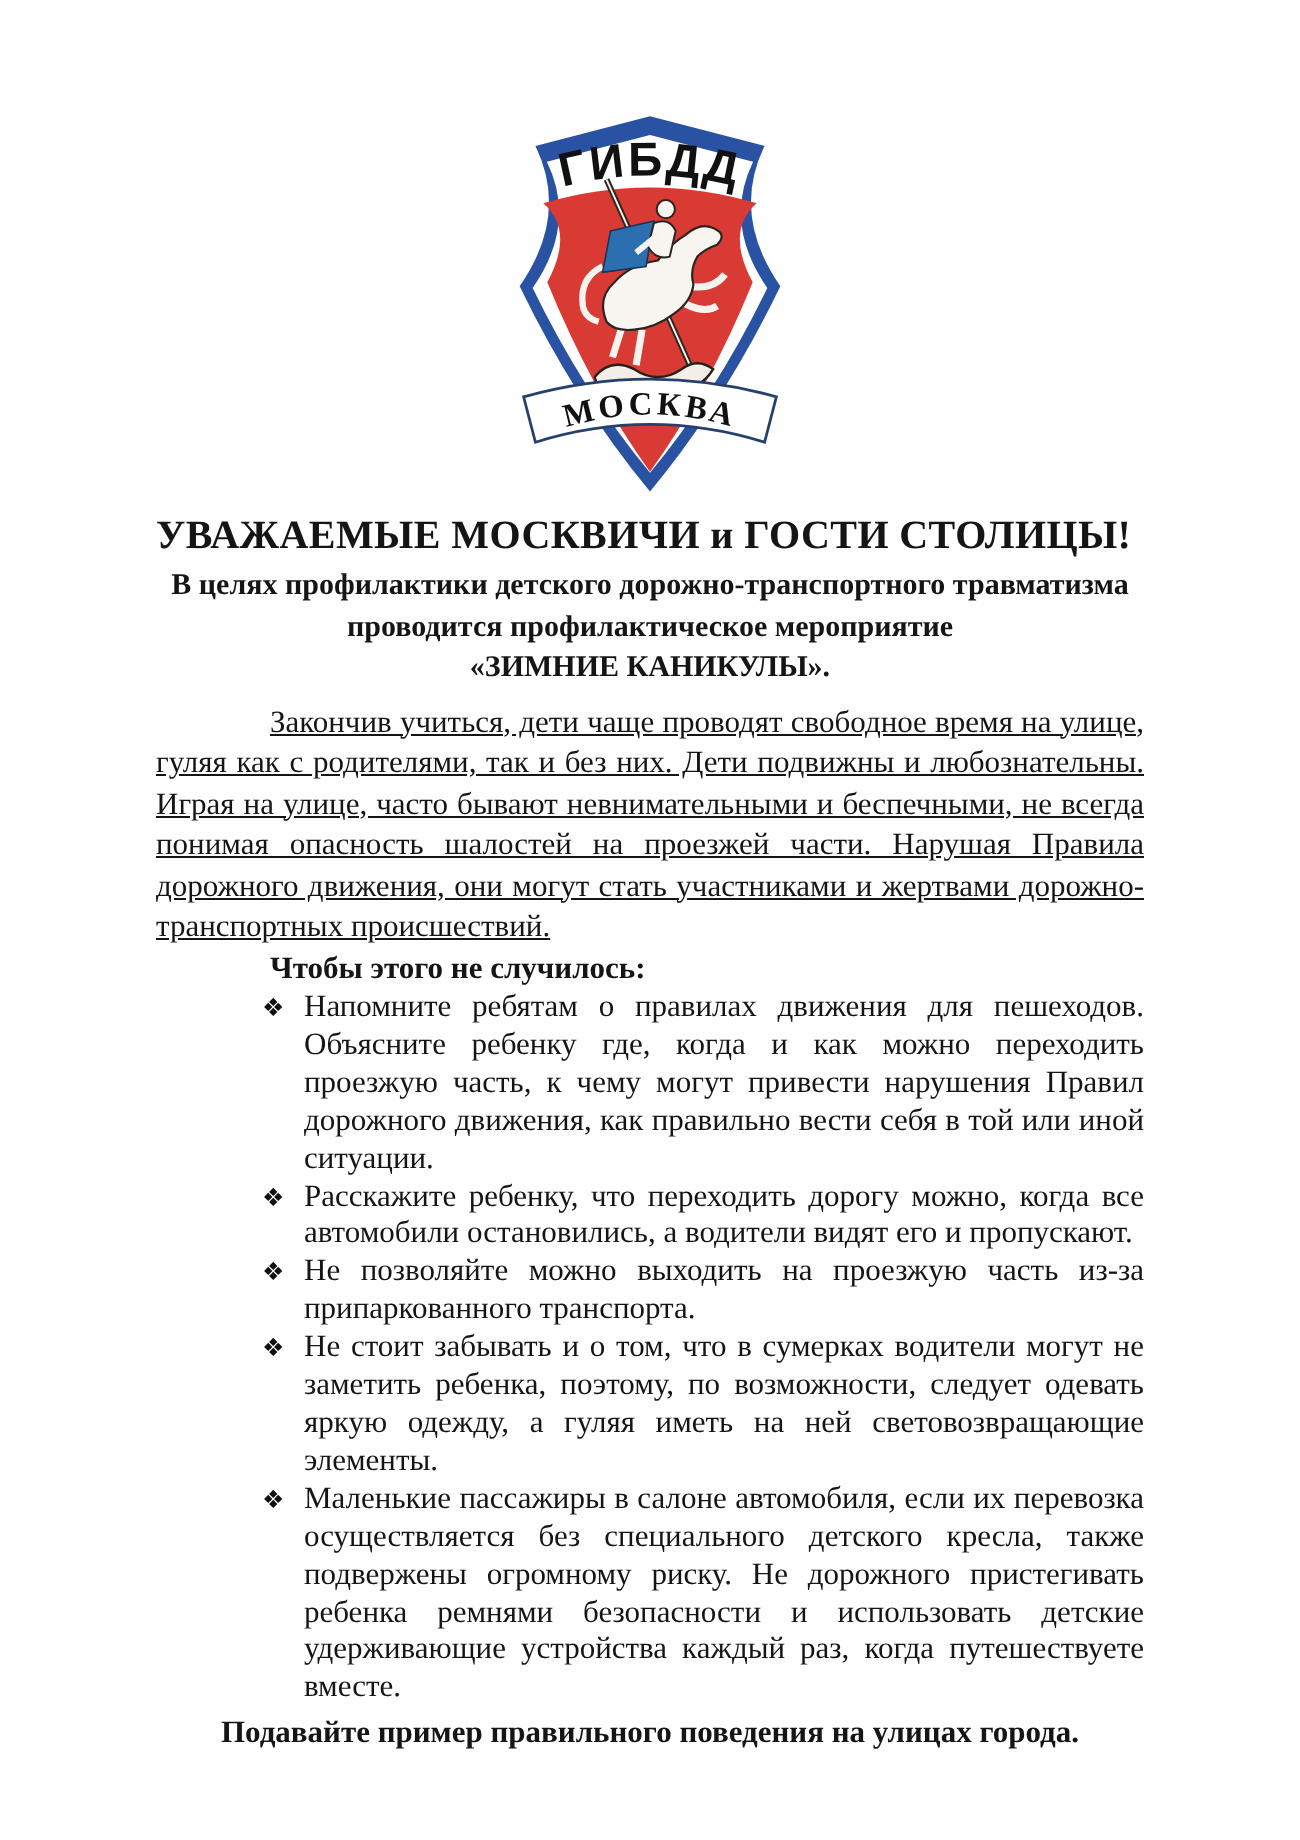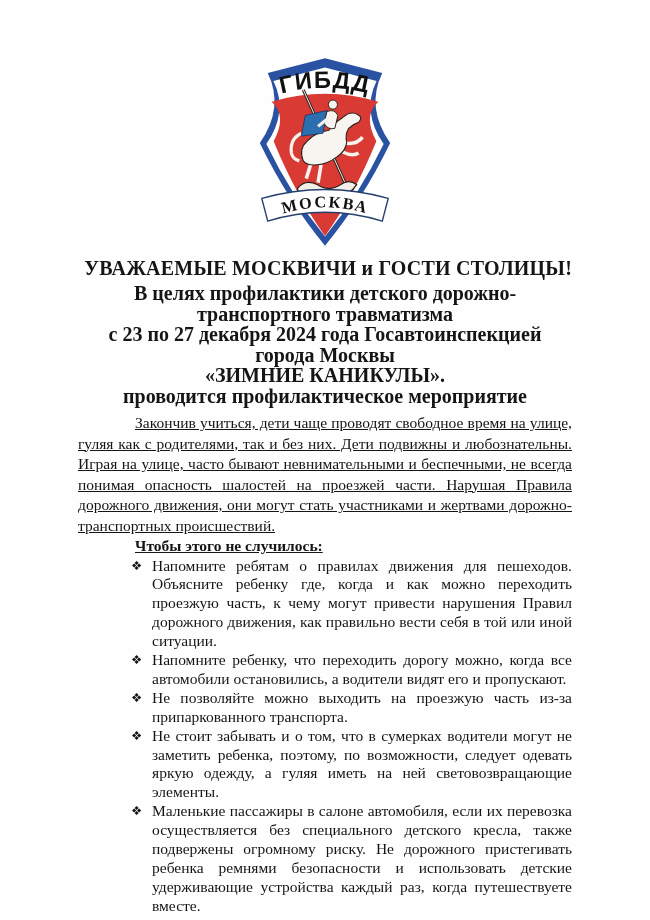--- a/index.html
+++ b/index.html
@@ -12,35 +12,35 @@
     font-family:"Liberation Serif", serif;
     color:#151515;
     overflow:hidden;
   }
   .emblem-wrap { width:158px; margin:0 auto 8px auto; }
   .emblem-wrap svg { display:block; width:158px; height:194px; }
 
   .title {
     margin:6px 0 2px 0;
     font-size:20px; line-height:25px;
-    font-weight:bold; text-align:right;
+    font-weight:bold; text-align:left;
     letter-spacing:0.2px;
   }
   .sub-line {
-    font-weight:bold; font-size:20px; line-height:20.5px;
+    font-weight:bold; font-size:15px; line-height:20.5px;
     text-align:center;
   }
   .intro {
     margin:7px 0 0 0;
     font-size:15.5px; line-height:20.5px;
     text-align:justify; text-indent:57px;text-decoration:underline;
   }
   .list-head {
     margin:0 0 0 57px;
-    font-weight:bold; font-size:15.5px; line-height:20.5px;text-decoration:underline;
+    font-weight:bold; font-size:15.5px; line-height:20.5px;
   }
   .list { margin:0 0 0 53px; }
   .li {
     position:relative; padding-left:21px;
     font-size:15.5px; line-height:18.9px;
     text-align:justify;
   }
   .bullet {
     position:absolute; left:0; top:2px;
     font-size:12.5px; line-height:14px;
@@ -102,37 +102,36 @@
       <text font-family="Liberation Serif, serif" font-size="16.5" font-weight="bold" letter-spacing="2" fill="#111111">
         <textPath href="#botArc" startOffset="50%" text-anchor="middle">МОСКВА</textPath>
       </text>
     </svg>
   </div>
 
   <div class="title">УВАЖАЕМЫЕ МОСКВИЧИ и ГОСТИ СТОЛИЦЫ!</div>
 
   <div>
     <div class="sub-line">В целях профилактики детского дорожно-транспортного травматизма</div>
-    <div class="sub-line">с 23 по 27 декабря 2024 года Госавтоинспекцией города Москвы</div>
+    <div class="sub-line">проводится профилактическое мероприятие</div>
     <div class="sub-line">«ЗИМНИЕ КАНИКУЛЫ».</div>
-    <div class="sub-line">проводится профилактическое мероприятие</div>
   </div>
 
   <p class="intro">Закончив учиться, дети чаще проводят свободное время на улице, гуляя как с родителями, так и без них. Дети подвижны и любознательны. Играя на улице, часто бывают невнимательными и беспечными, не всегда понимая опасность шалостей на проезжей части. Нарушая Правила дорожного движения, они могут стать участниками и жертвами дорожно-транспортных происшествий.</p>
 
   <div class="list-head">Чтобы этого не случилось:</div>
 
   <div class="list">
     <div class="li">
       <span class="bullet">❖</span>
       <span>Напомните ребятам о правилах движения для пешеходов. Объясните ребенку где, когда и как можно переходить проезжую часть, к чему могут привести нарушения Правил дорожного движения, как правильно вести себя в той или иной ситуации.</span>
     </div>
     <div class="li">
       <span class="bullet">❖</span>
-      <span>Напомните ребенку, что переходить дорогу можно, когда все автомобили остановились, а водители видят его и пропускают.</span>
+      <span>Расскажите ребенку, что переходить дорогу можно, когда все автомобили остановились, а водители видят его и пропускают.</span>
     </div>
     <div class="li">
       <span class="bullet">❖</span>
       <span>Не позволяйте можно выходить на проезжую часть из-за припаркованного транспорта.</span>
     </div>
     <div class="li">
       <span class="bullet">❖</span>
       <span>Не стоит забывать и о том, что в сумерках водители могут не заметить ребенка, поэтому, по возможности, следует одевать яркую одежду, а гуляя иметь на ней световозвращающие элементы.</span>
     </div>
     <div class="li">

